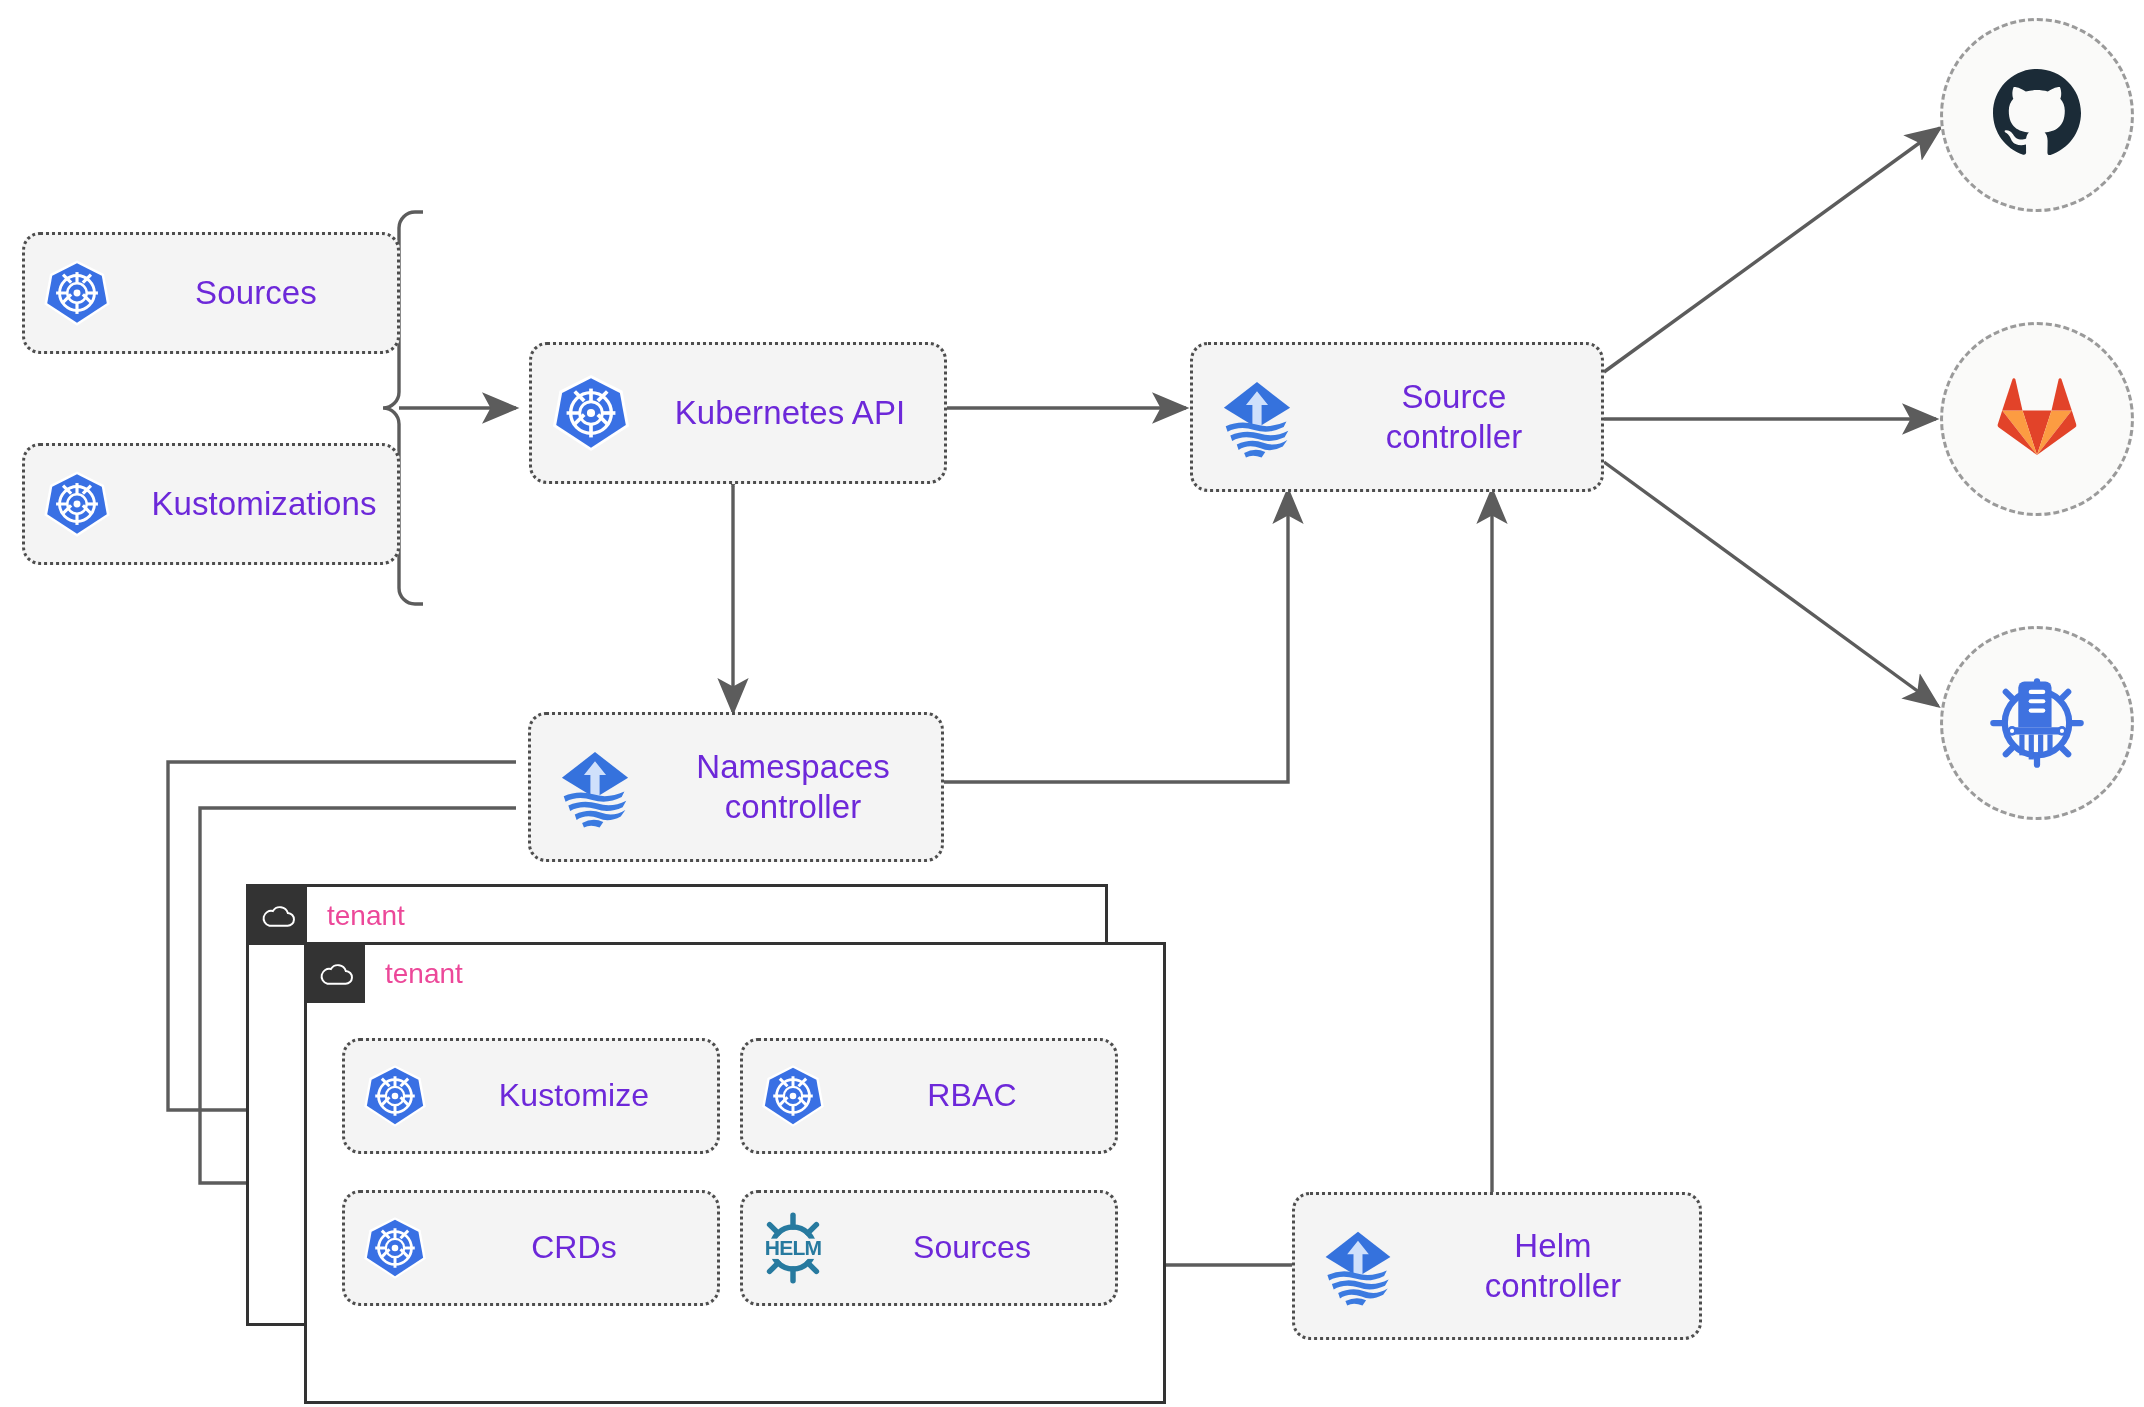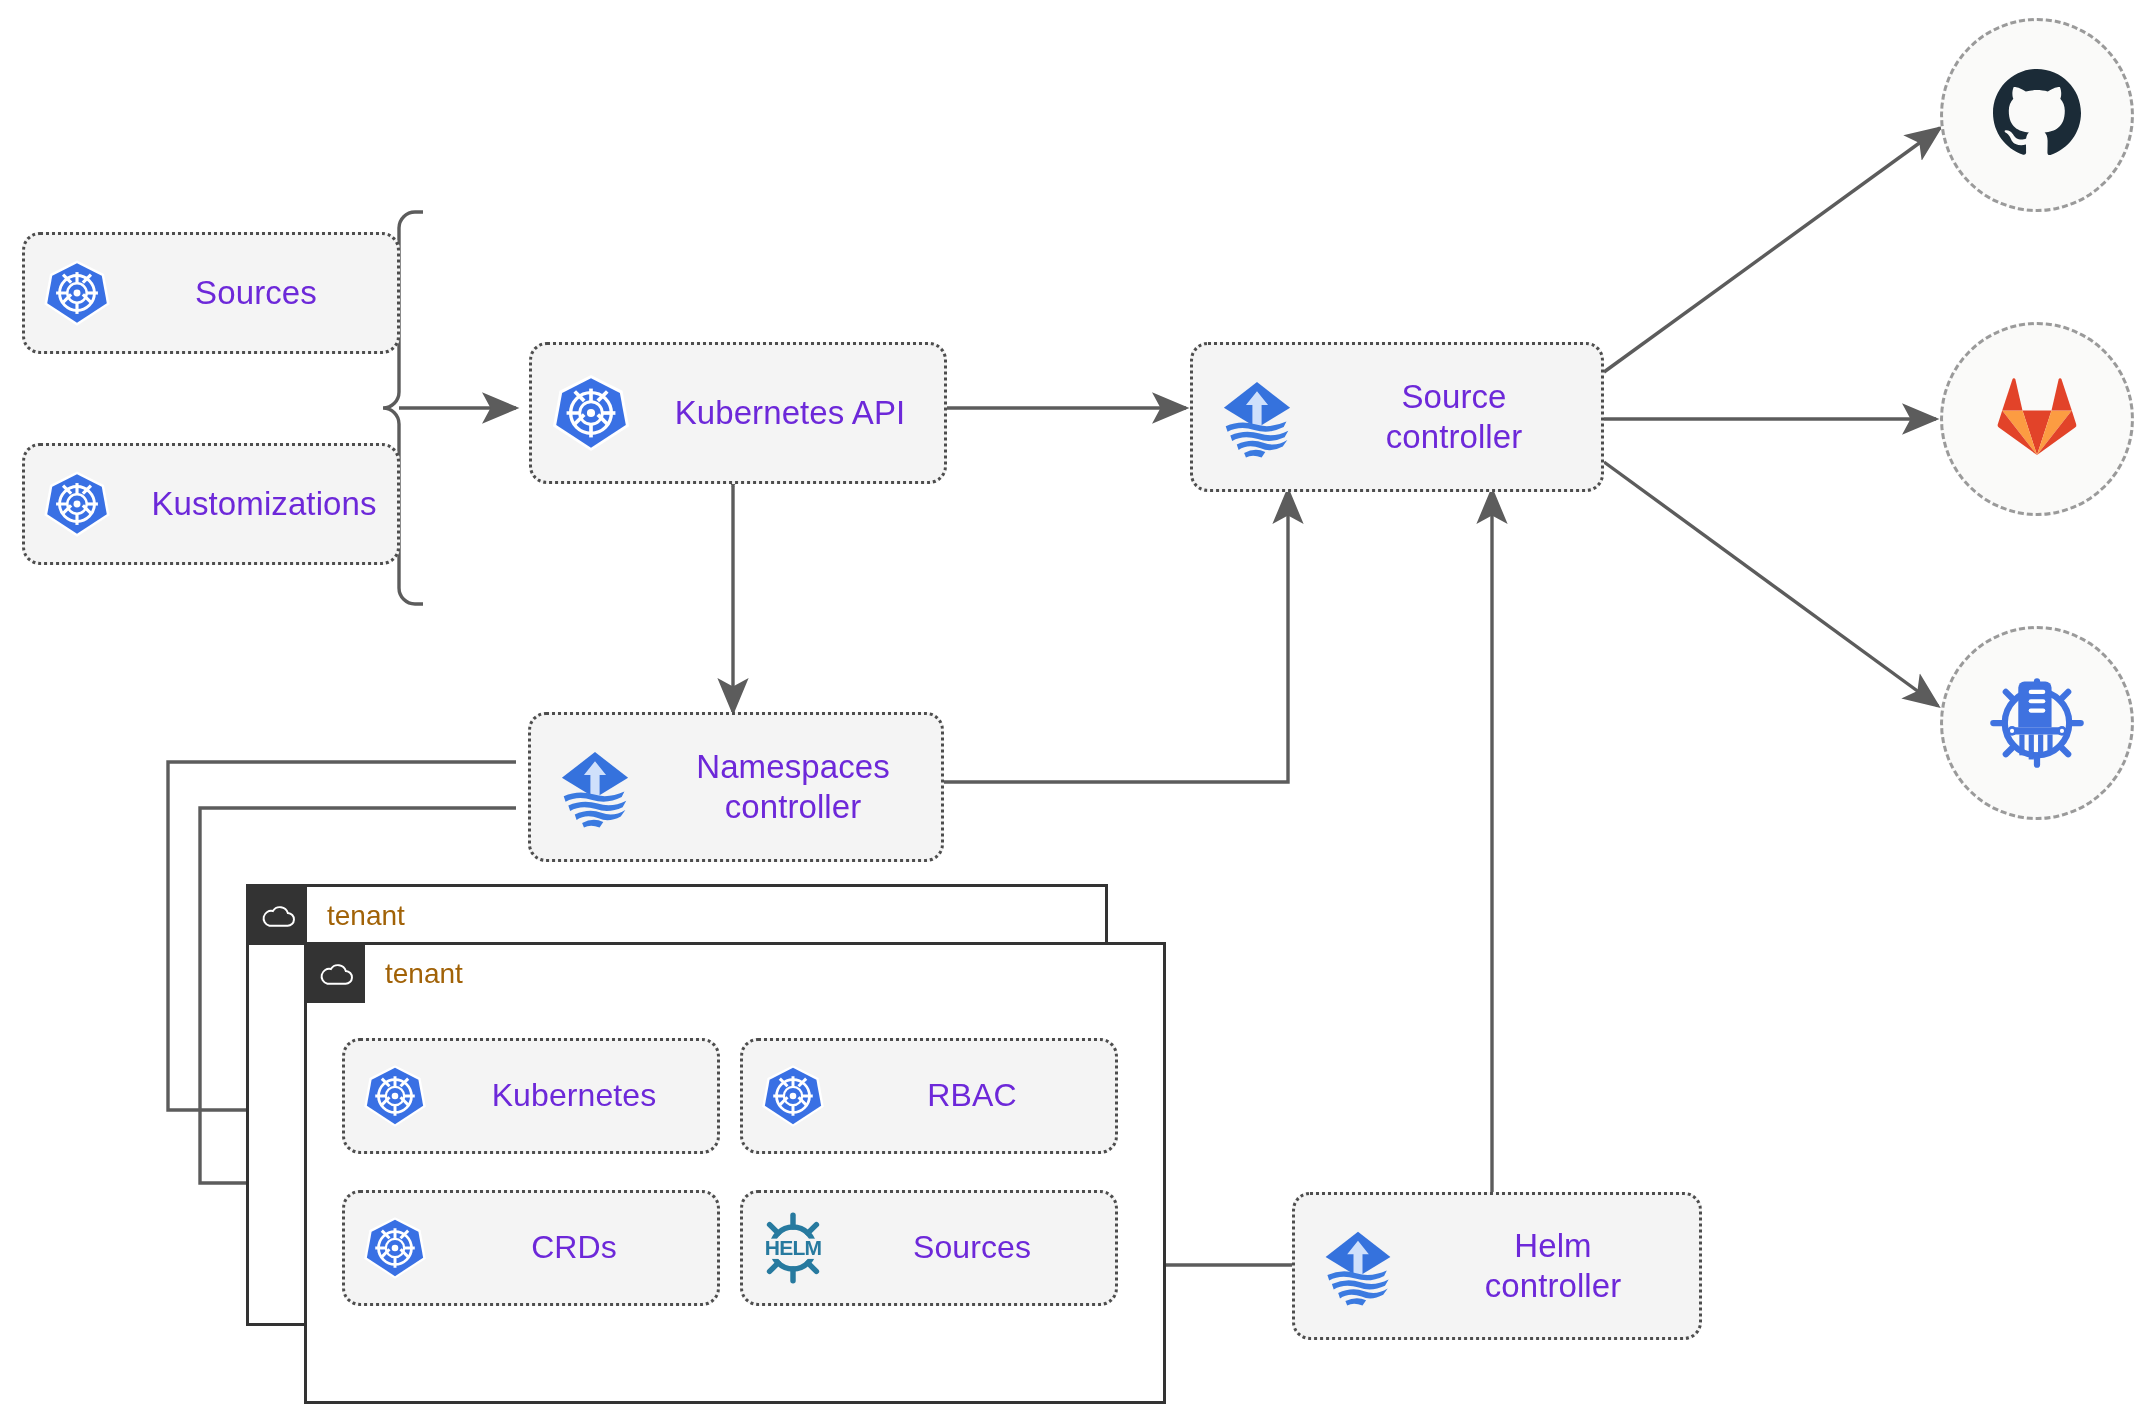--- a/index.html
+++ b/index.html
@@ -81,21 +81,21 @@
   .tenant .tbadge {
     width: 58px; height: 58px;
     background: #333333;
     display: flex;
     align-items: center;
     justify-content: center;
   }
   .tenant .tname {
     margin-left: 20px;
     font-size: 28px;
-    color: #a16207;
+    color: #ec4899;
   }
 </style>
 </head>
 <body>
 
 <div id="canvas">
 
   <svg class="wires" viewBox="0 0 2144 1407">
     <defs>
       <marker id="ah" markerWidth="11" markerHeight="11" refX="9.4" refY="5.5" orient="auto" markerUnits="strokeWidth">
@@ -361,21 +361,21 @@
           <path d="M40.4,30.6 h10.2 v2.8 h-10.2 z"></path>
           <path d="M18.6,16.6 l2,-2 l7.2,7.2 l-2,2 z"></path>
           <path d="M36.2,34.2 l2,-2 l7.2,7.2 l-2,2 z"></path>
           <path d="M45.4,16.6 l-2,-2 l-7.2,7.2 l2,2 z"></path>
           <path d="M27.8,34.2 l-2,-2 l-7.2,7.2 l2,2 z"></path>
           <circle cx="32" cy="32" r="15.5" fill="none" stroke="#ffffff" stroke-width="2.6"></circle>
           <circle cx="32" cy="32" r="8.6" fill="none" stroke="#ffffff" stroke-width="2.2"></circle>
         </g>
       </svg>
     </span>
-    <span class="lbl">Kubernetes</span>
+    <span class="lbl">Kustomize</span>
   </div>
 
   <div class="card small" style="left:342px; top:1190px; width:378px; height:116px; z-index:12;">
     <span class="ico" style="width:100px;">
       <svg width="68" height="68" viewBox="0 0 64 64">
         <polygon points="32,3 56,15 61,42 32,61 3,42 8,15" fill="#ffffff"></polygon>
         <polygon points="32,5.5 54,16.7 58.5,41.2 32,58.5 5.5,41.2 10,16.7" fill="#3970e4"></polygon>
         <g fill="#ffffff">
           <circle cx="32" cy="32" r="3.1"></circle>
           <path d="M30.6,13.4 h2.8 v10.2 h-2.8 z"></path>

